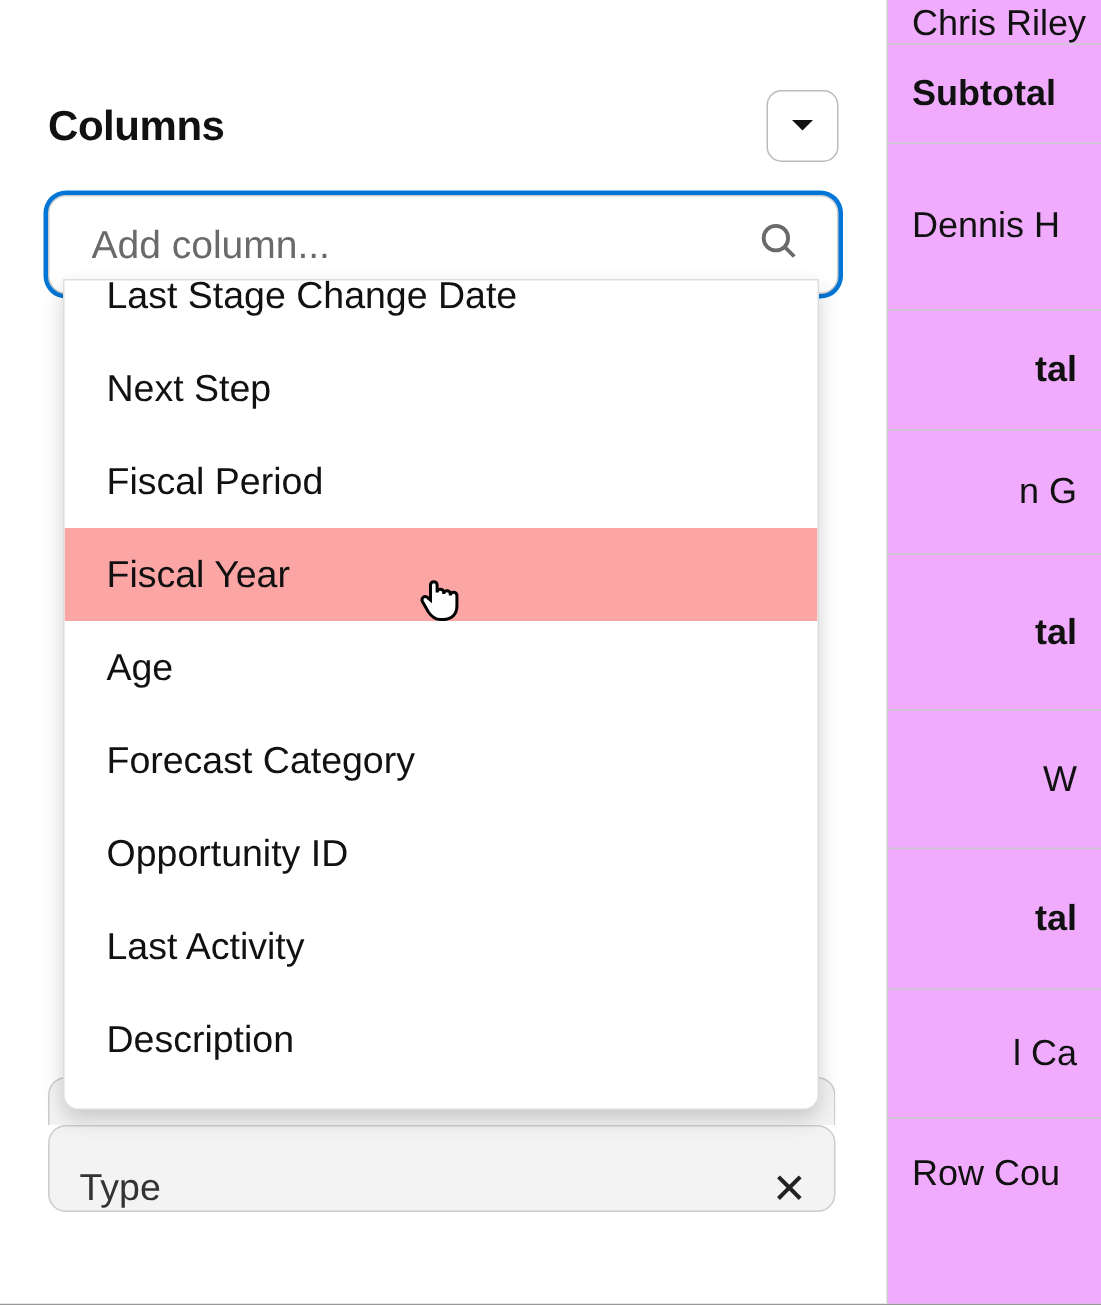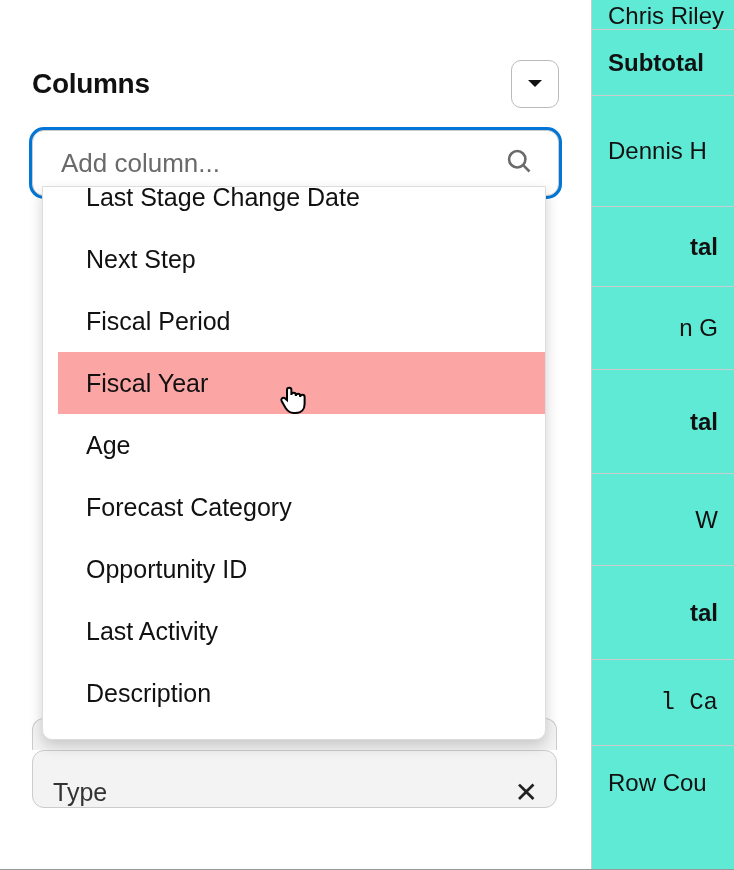--- a/index.html
+++ b/index.html
@@ -104,21 +104,20 @@
   background: #fff;
   border: 1px solid #ddd;
   border-radius: 0 0 10px 10px;
   box-shadow: 0 6px 14px rgba(0,0,0,0.18);
   overflow: hidden;
   z-index: 10;
 }
 
 .results-inner {
   margin-top: -21px;
-  padding-left: 15px;
 }
 
 .result-item {
   height: 62px;
   display: flex;
   align-items: center;
   padding: 0 28px;
   font-size: 25px;
   color: #111;
   cursor: pointer;
@@ -166,21 +165,21 @@
   cursor: pointer;
   line-height: 1;
 }
 
 .right-panel {
   position: absolute;
   left: 592px;
   top: 0;
   width: 142px;
   height: 870px;
-  background: #5eead4;
+  background: #f0abfc;
 }
 
 .right-cell {
   border-bottom: 1px solid #ccc;
   padding: 0 16px;
   display: flex;
   align-items: center;
   font-size: 24px;
   color: #111;
   white-space: nowrap;
@@ -261,21 +260,21 @@
 
 <div class="right-panel" id="right-panel">
     <div class="right-cell h30">Chris Riley</div>
     <div class="right-cell h66 subtotal">Subtotal</div>
     <div class="right-cell h111">Dennis H</div>
     <div class="right-cell h80 subtotal" style="justify-content: flex-end;">tal</div>
     <div class="right-cell h83" style="justify-content: flex-end;">n G</div>
     <div class="right-cell h104 subtotal" style="justify-content: flex-end;">tal</div>
     <div class="right-cell h92" style="justify-content: flex-end;">&nbsp;W</div>
     <div class="right-cell h94 subtotal" style="justify-content: flex-end;">tal</div>
-    <div class="right-cell h86" style="justify-content: flex-end; font-family: Liberation Mono, monospace;">l Ca</div>
+    <div class="right-cell h86" style="justify-content: flex-end;">l Ca</div>
     <div class="right-cell h74">Row Cou</div>
   </div>
 
 <div class="cursor-hand">
   <svg width="32" height="34" viewBox="0 0 32 34">
     <path d="M9 15 V8 a2.2 2.2 0 0 1 4.4 0 V13 a2.2 2.2 0 0 1 4.4 0 V14 a2.2 2.2 0 0 1 4.4 0 V15 a2.2 2.2 0 0 1 4.4 0 V22 c0 5 -3 9 -9 9 h-2 c-4 0 -6 -2 -8 -5 l-4 -7 c-1 -2 1 -4 3 -3 l2.4 2 Z" fill="#fff" stroke="#000" stroke-width="2"></path>
   </svg>
 </div>
 
 </body></html>

